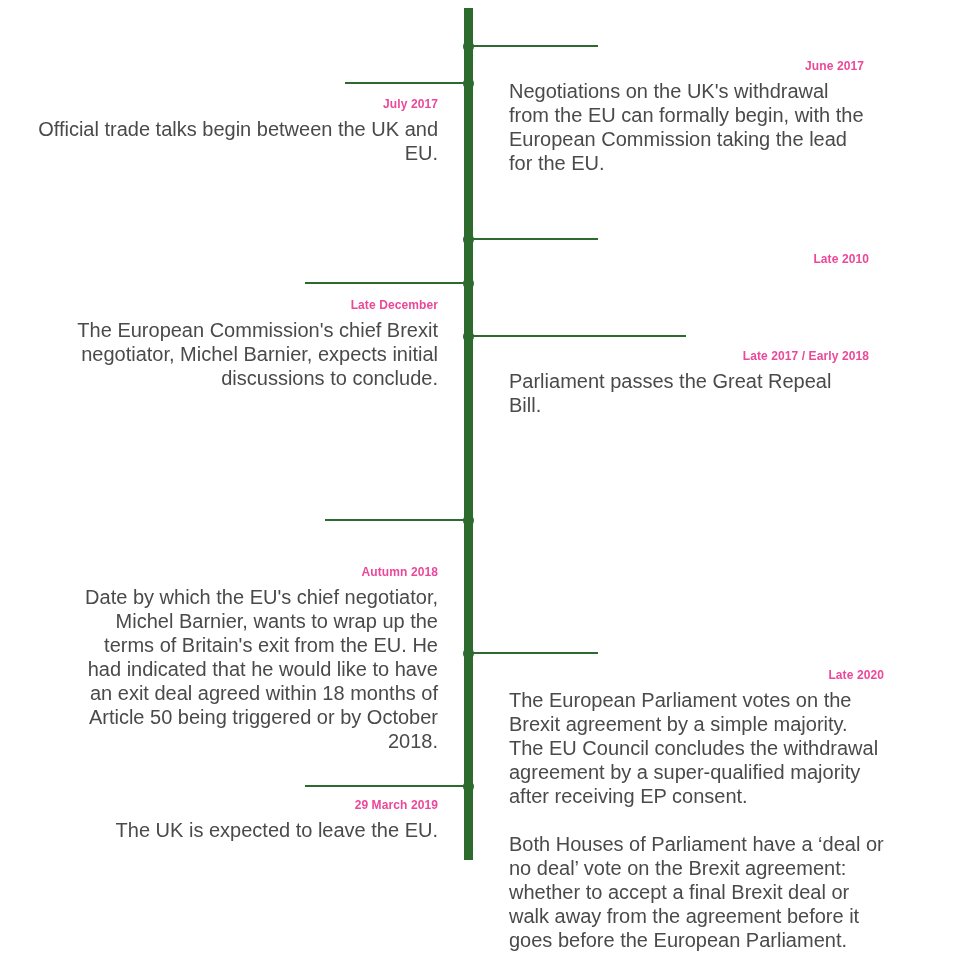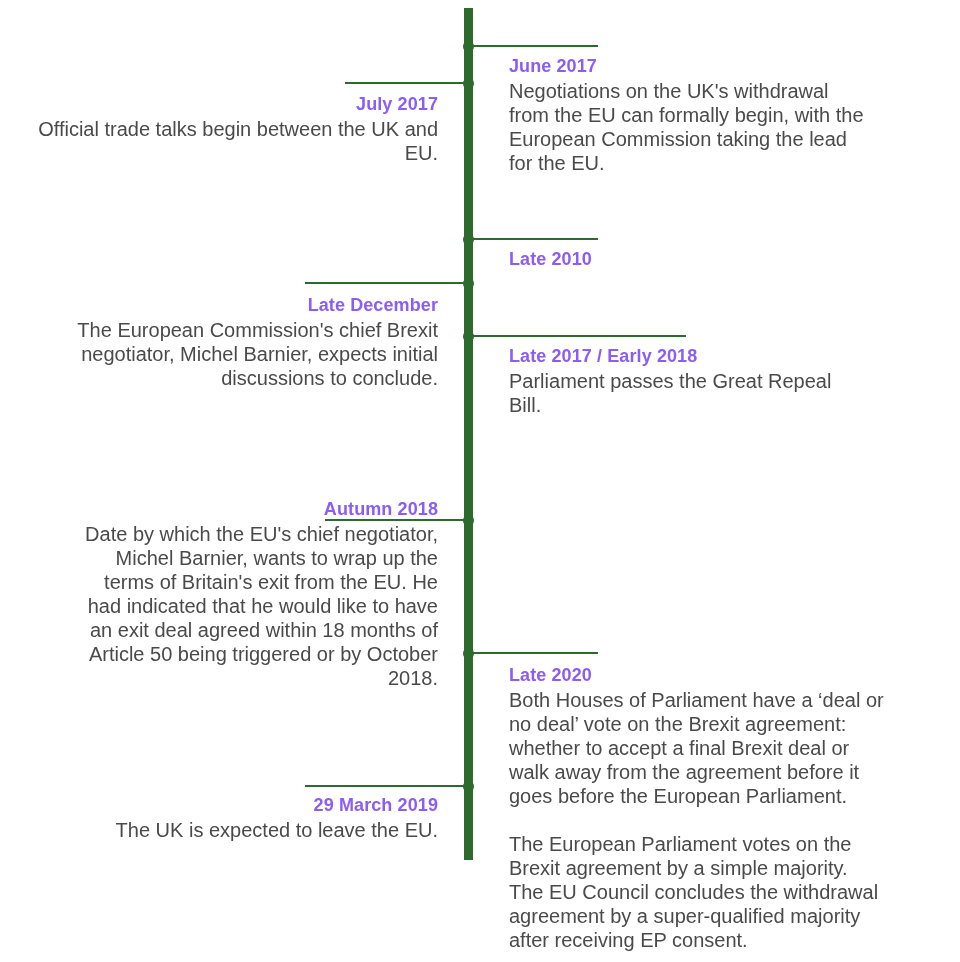--- a/index.html
+++ b/index.html
@@ -61,26 +61,27 @@
   .entry.right {
     left: 509px;
     text-align: left;
   }
   .entry.left {
     right: 522px;
     text-align: right;
   }
 
   .entry-title {
-    font-size: 18px;
+    font-size: 12px;
     font-weight: bold;
-    color: #8b5cf6;
+    color: #ec4899;
     line-height: 24px;
     margin: 0 0 1px 0;
     letter-spacing: 0.1px;
+    text-align: right;
   }
   .entry-body {
     font-size: 20px;
     font-weight: normal;
     color: #4a4a4a;
     line-height: 24px;
     margin: 0;
   }
   .entry-body + .entry-body {
     margin-top: 24px;
@@ -122,31 +123,31 @@
 
   <div class="node-dot" style="top:336px"></div>
   <div class="connector right" style="top:336px;width:218px"></div>
   <div class="entry right" style="top:344px;width:360px">
     <div class="entry-title">Late 2017 / Early 2018</div>
     <p class="entry-body">Parliament passes the Great Repeal Bill.</p>
   </div>
 
   <div class="node-dot" style="top:520px"></div>
   <div class="connector" style="top:520px;left:325px;width:143px"></div>
-  <div class="entry left" style="top:497px;width:360px">
+  <div class="entry left" style="top:560px;width:360px">
     <div class="entry-title">Autumn 2018</div>
     <p class="entry-body">Date by which the EU's chief negotiator, Michel Barnier, wants to wrap up the terms of Britain's exit from the EU. He had indicated that he would like to have an exit deal agreed within 18 months of Article 50 being triggered or by October 2018.</p>
   </div>
 
   <div class="node-dot" style="top:653px"></div>
   <div class="connector right" style="top:653px;width:130px"></div>
   <div class="entry right" style="top:663px;width:375px">
     <div class="entry-title">Late 2020</div>
+    <p class="entry-body">The European Parliament votes on the Brexit agreement by a simple majority. The EU Council concludes the withdrawal agreement by a super-qualified majority after receiving EP consent.</p>
     <p class="entry-body">Both Houses of Parliament have a ‘deal or no deal’ vote on the Brexit agreement: whether to accept a final Brexit deal or walk away from the agreement before it goes before the European Parliament.</p>
-    <p class="entry-body">The European Parliament votes on the Brexit agreement by a simple majority. The EU Council concludes the withdrawal agreement by a super-qualified majority after receiving EP consent.</p>
   </div>
 
   <div class="node-dot" style="top:786px"></div>
   <div class="connector" style="top:786px;left:305px;width:163px"></div>
   <div class="entry left" style="top:793px;width:400px">
     <div class="entry-title">29 March 2019</div>
     <p class="entry-body">The UK is expected to leave the EU.</p>
   </div>
 
 </div>

